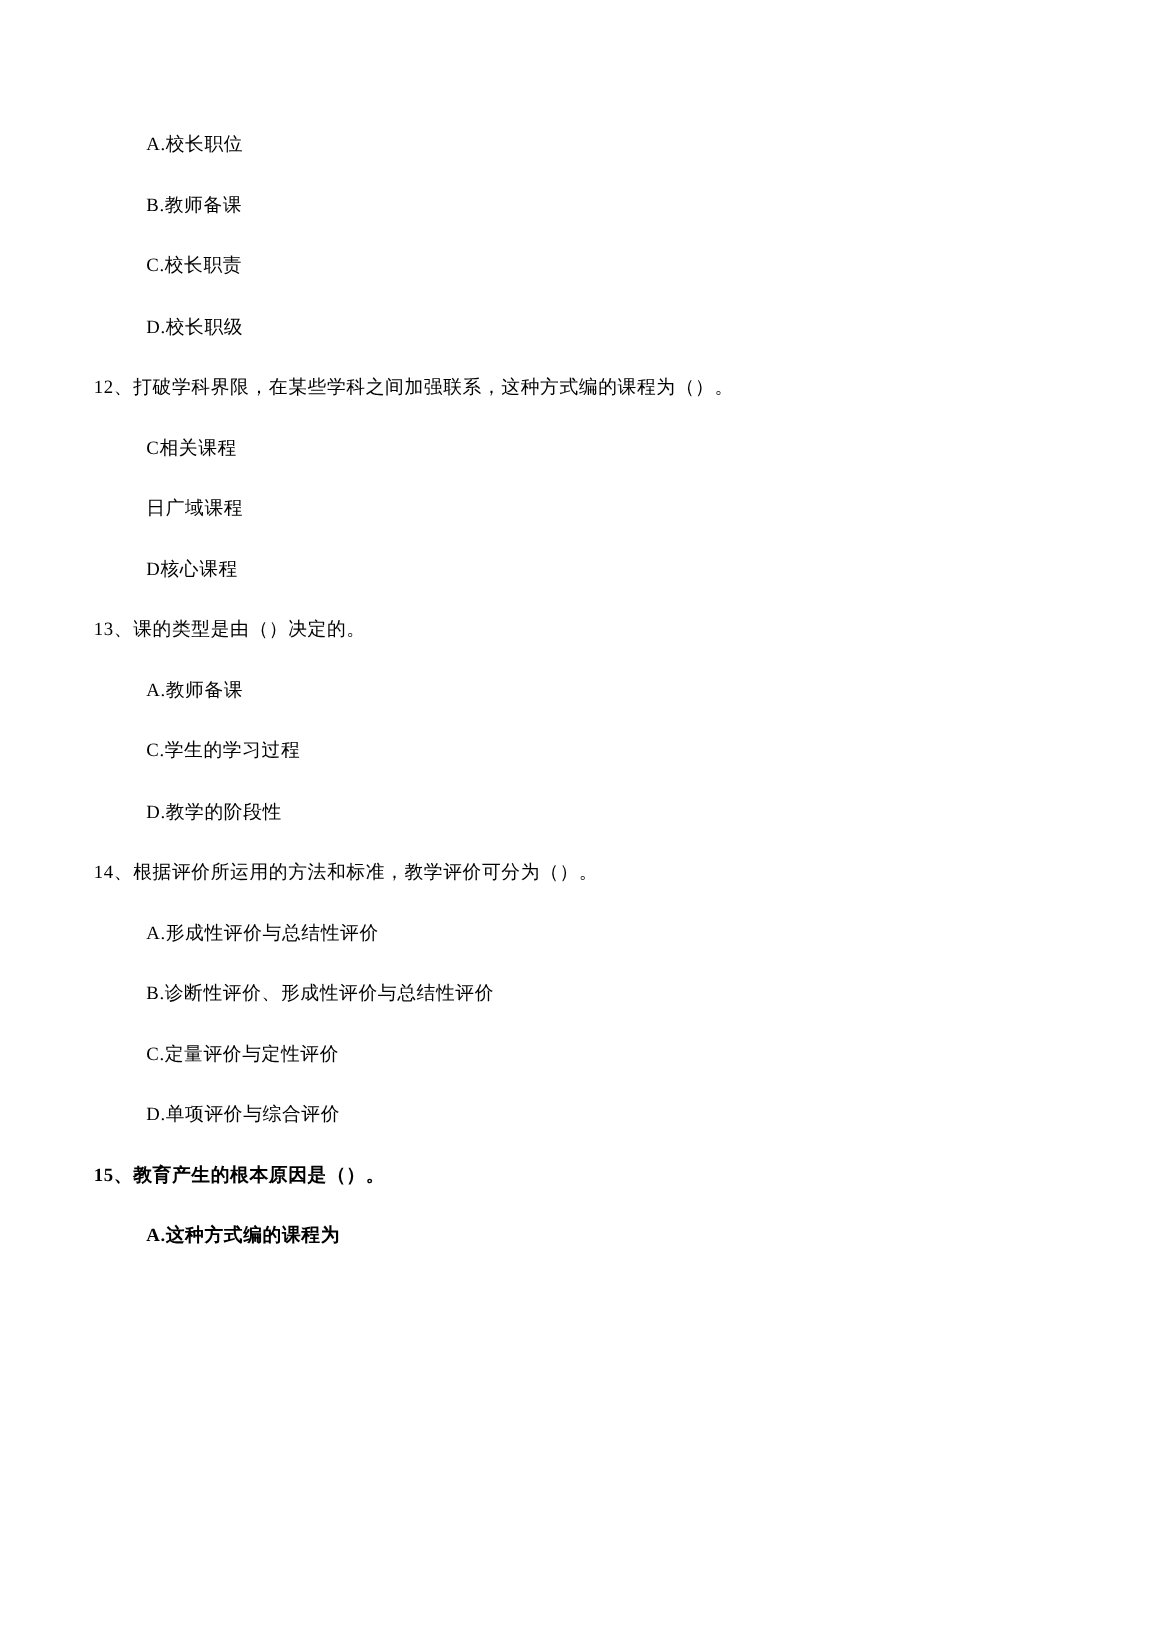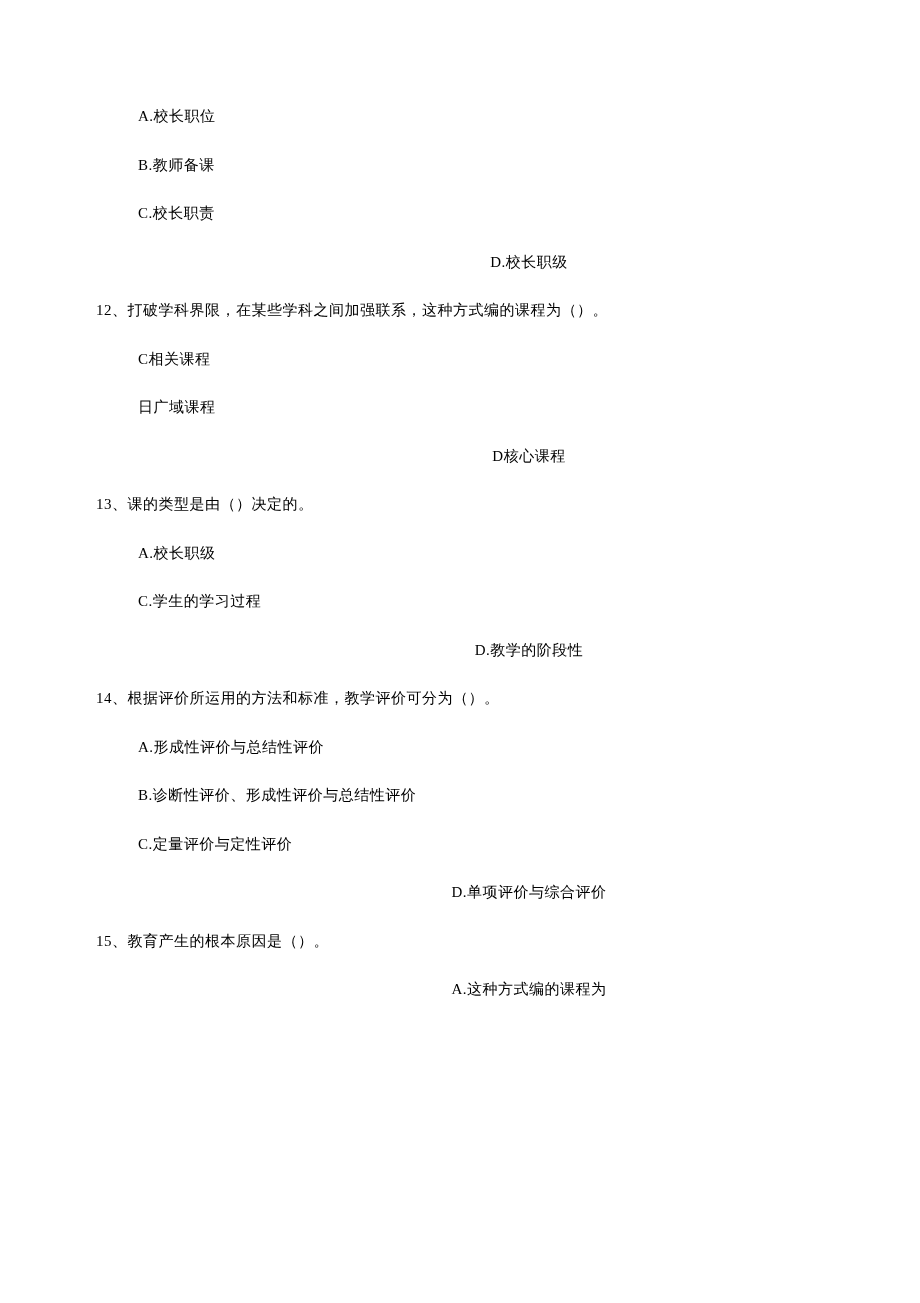--- a/index.html
+++ b/index.html
@@ -11,36 +11,36 @@
       line-height: 1.5;
       color: #000;
     }
     .page {
       width: 920px;
       min-height: 1303px;
       box-sizing: border-box;
       padding: 105px 0 80px 0;
     }
     .q {
-      margin: 0 0 26px 96px;
+      margin: 0 0 26px 75px;
     }
     .q:last-child {
       margin-bottom: 0;
+      font-weight: bold;
     }
     .stem {
       margin-bottom: 26px;
       letter-spacing: 0.5px;
     }
     .opt {
       margin: 0 0 26px 42px;
       letter-spacing: 0.5px;
     }
     .opt:last-child {
       margin-bottom: 0;
-      text-align: center;
     }
   </style>
 </head>
 <body>
 
 <div class="page">
 
   <div class="q">
     <div class="opt">A.校长职位</div>
     <div class="opt">B.教师备课</div>
@@ -50,21 +50,21 @@
 
   <div class="q">
     <div class="stem">12、打破学科界限，在某些学科之间加强联系，这种方式编的课程为（）。</div>
     <div class="opt">C相关课程</div>
     <div class="opt">日广域课程</div>
     <div class="opt">D核心课程</div>
   </div>
 
   <div class="q">
     <div class="stem">13、课的类型是由（）决定的。</div>
-    <div class="opt">A.校长职级</div>
+    <div class="opt">A.教师备课</div>
     <div class="opt">C.学生的学习过程</div>
     <div class="opt">D.教学的阶段性</div>
   </div>
 
   <div class="q">
     <div class="stem">14、根据评价所运用的方法和标准，教学评价可分为（）。</div>
     <div class="opt">A.形成性评价与总结性评价</div>
     <div class="opt">B.诊断性评价、形成性评价与总结性评价</div>
     <div class="opt">C.定量评价与定性评价</div>
     <div class="opt">D.单项评价与综合评价</div>

